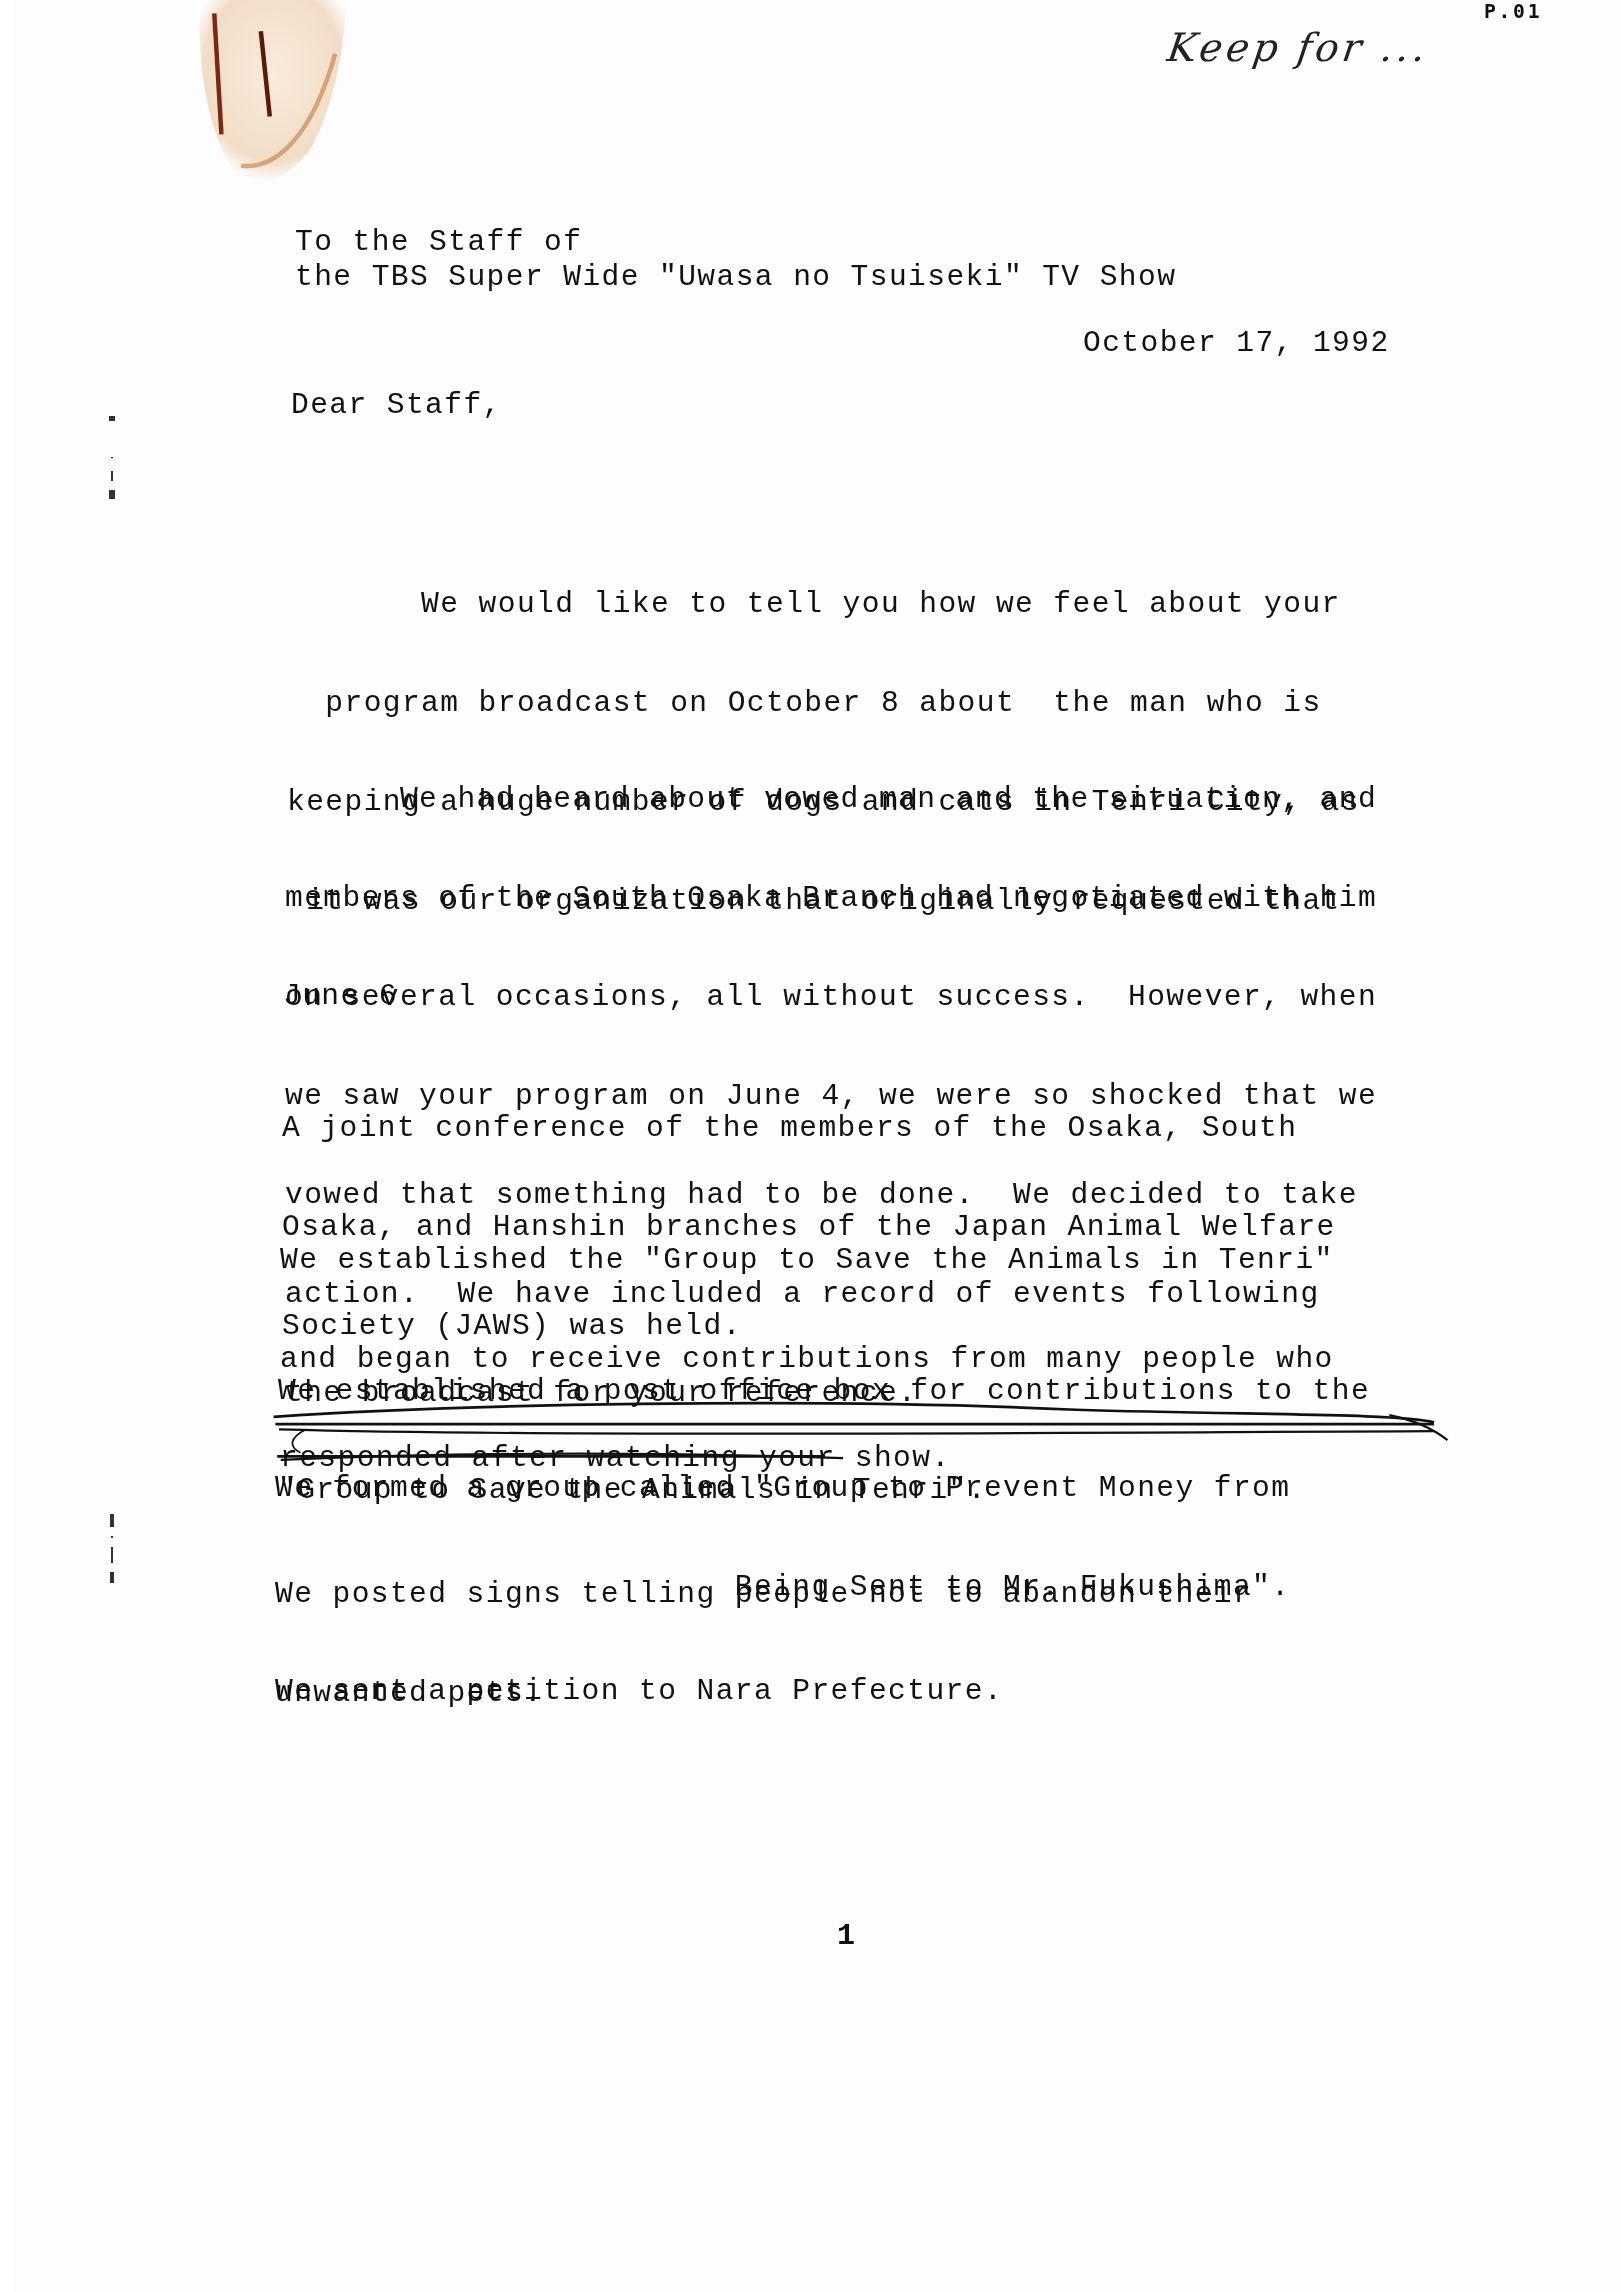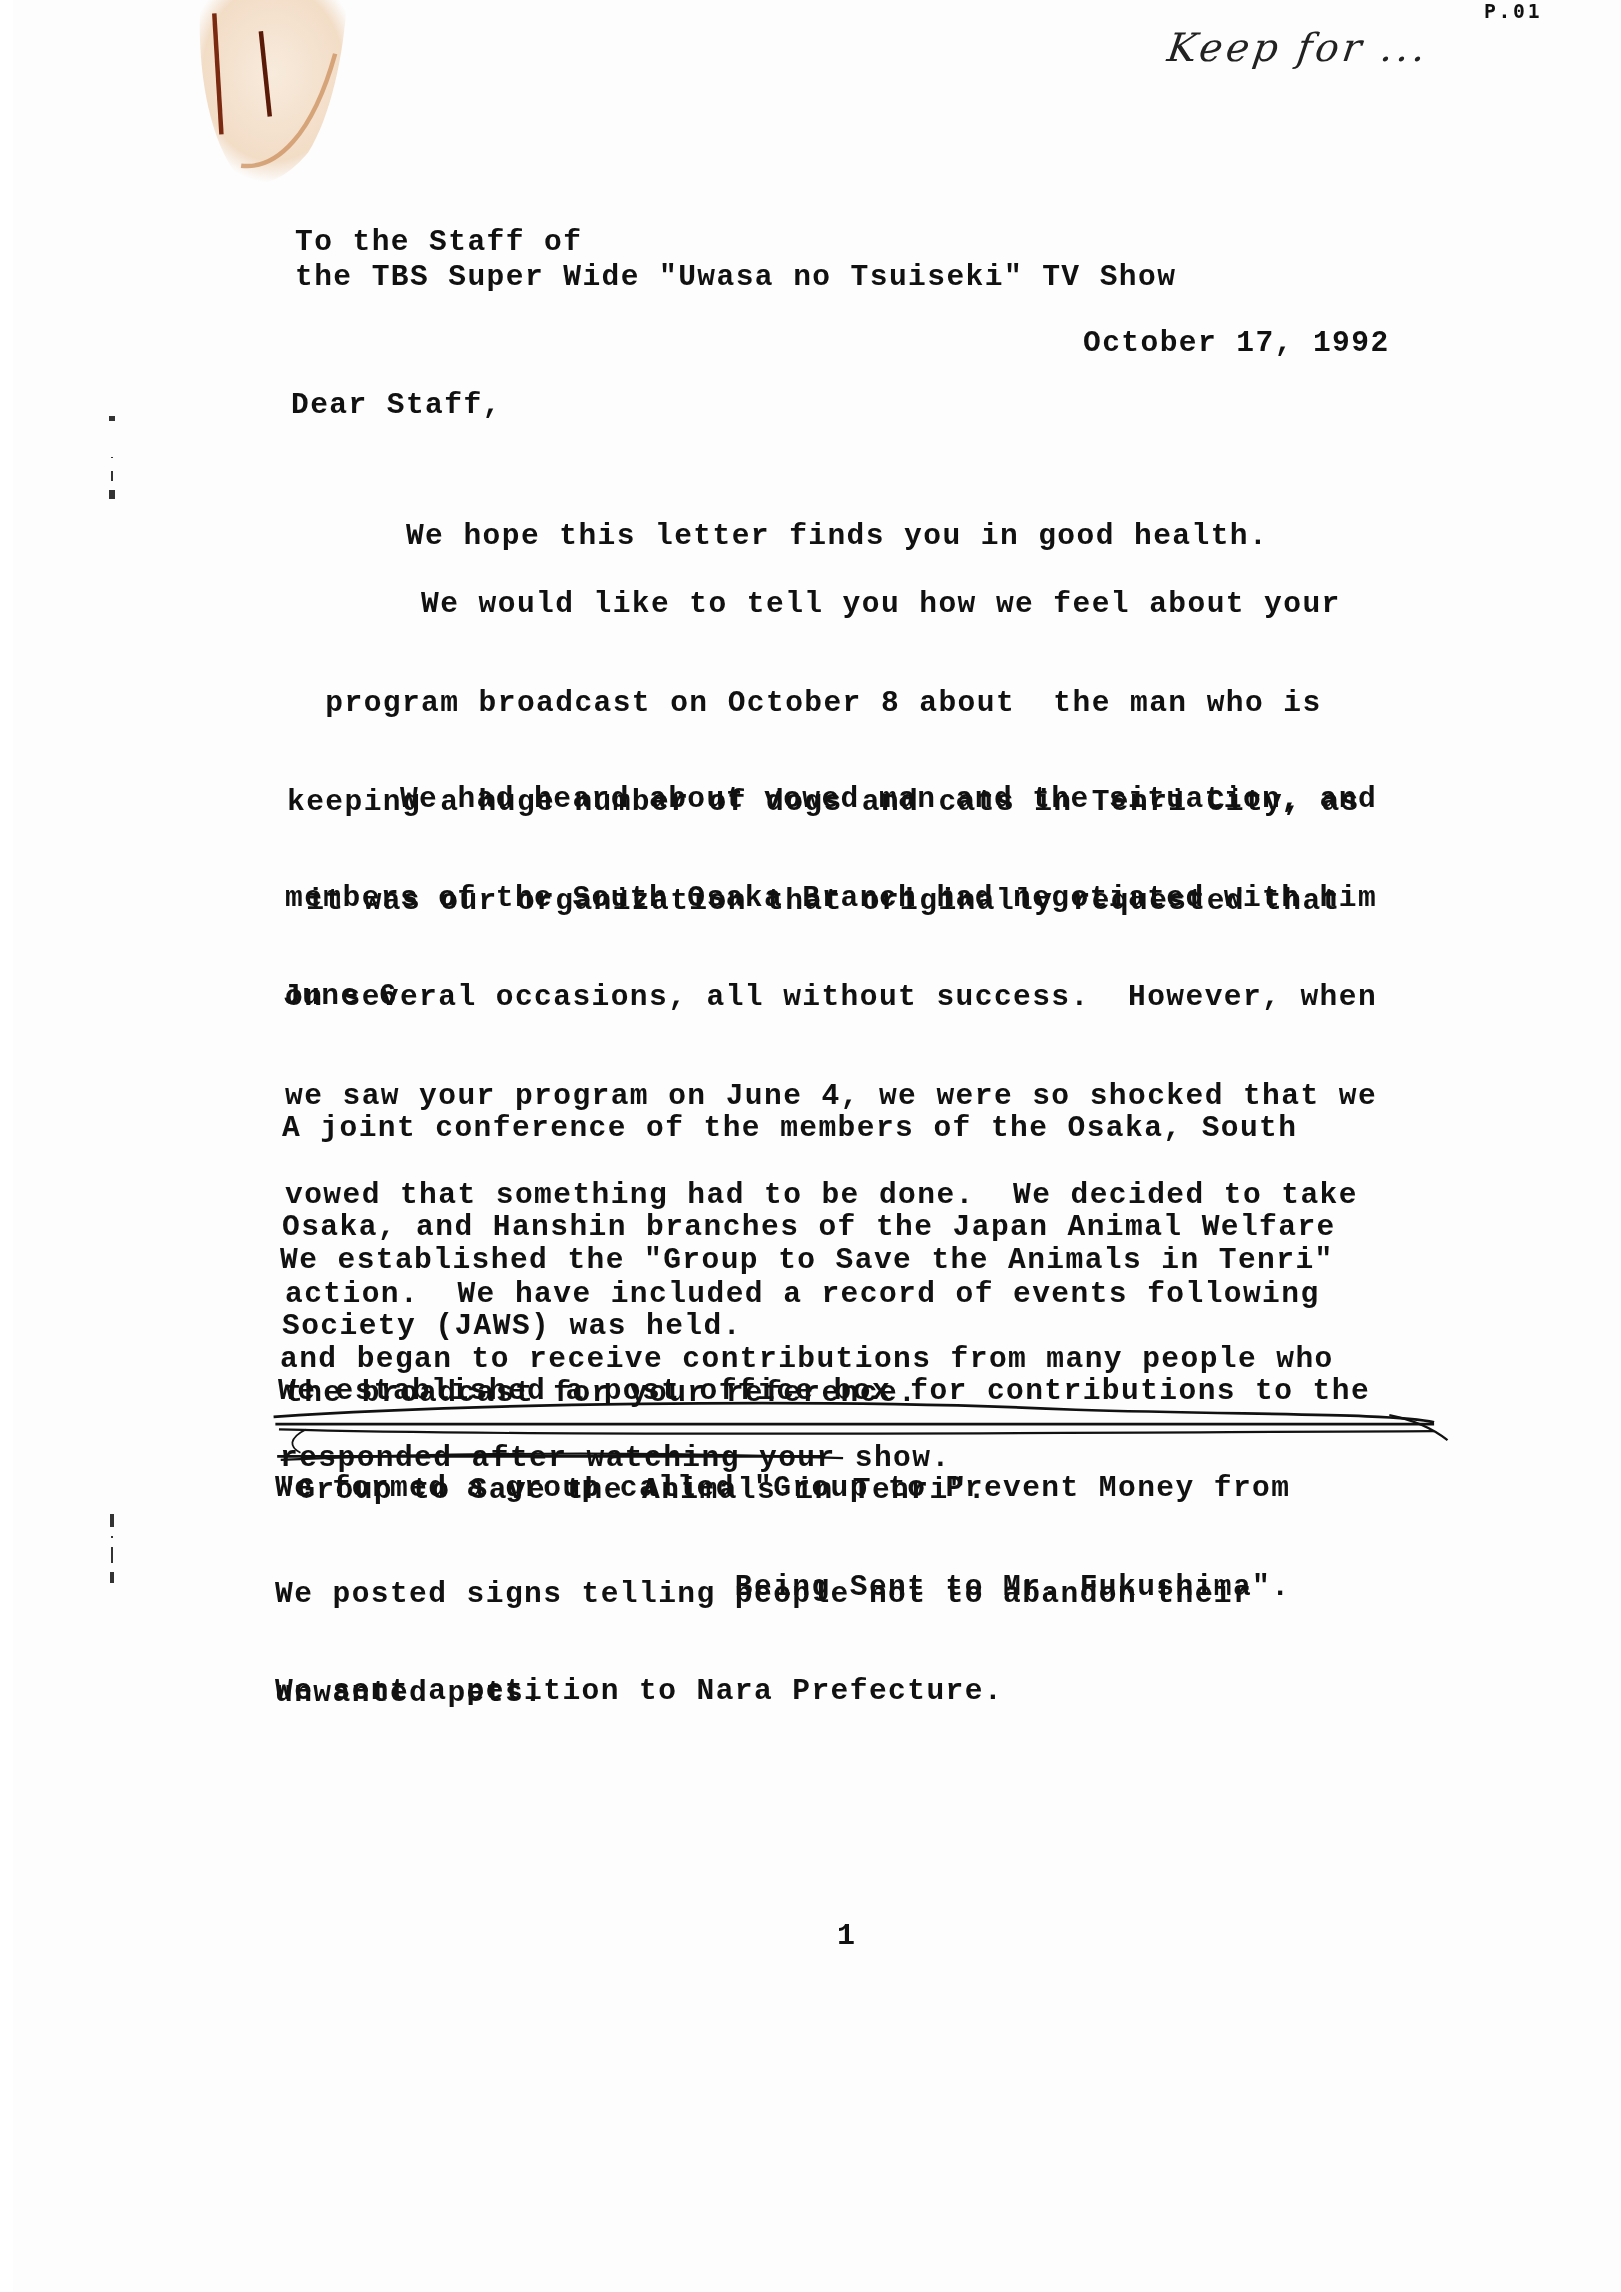--- a/index.html
+++ b/index.html
@@ -3,21 +3,21 @@
   <meta charset="utf-8">
   <style>
     html, body { margin: 0; padding: 0; background: #ffffff; }
     body { width: 1621px; height: 2293px; position: relative; overflow: hidden; }
     .page { position: absolute; left: 0; top: 0; width: 1621px; height: 2293px; background: #fdfdfd; margin-left: 13px; }
     .typed {
       font-family: "Liberation Mono", "DejaVu Sans Mono", monospace;
       color: #111;
       font-size: 29.6px;
       letter-spacing: 1.4px;
-      font-weight: bold;
+      font-weight: normal;
       position: absolute;
       white-space: pre;
       line-height: 33px;
     }
     .fax-header {
       position: absolute; left: 1471px; top: 0px;
       font-family: "DejaVu Sans Mono", monospace; font-weight: bold;
       font-size: 19.7px; letter-spacing: 2.7px; color: #111;
     }
     .handwriting {
@@ -72,23 +72,20 @@
     <span class="mark" style="width:4.5px;height:10.7px;margin-top:9px;"></span>
   </div>
 
   <div class="typed" style="left:282px; top:226px;">To the Staff of</div>
   <div class="typed" style="left:282px; top:261px;">the TBS Super Wide "Uwasa no Tsuiseki" TV Show</div>
 
   <div class="typed" style="left:1070px; top:327px;">October 17, 1992</div>
 
   <div class="typed" style="left:278px; top:389px;">Dear Staff,</div>
 
-  <div class="typed" style="left:278px; top:454px;">
-    <div>      We hope this letter finds you in good health.</div>
-  </div>
 
   <div class="typed" style="left:274px; top:522px;text-align:center;">
     <div>      We would like to tell you how we feel about your</div>
     <div>program broadcast on October 8 about  the man who is</div>
     <div>keeping a huge number of dogs and cats in Tenri City, as</div>
     <div>it was our organization that originally requested that</div>
   </div>
 
   <div class="typed" style="left:272px; top:717px;">
     <div>      We had heard about vowed man and the situation, and</div>

